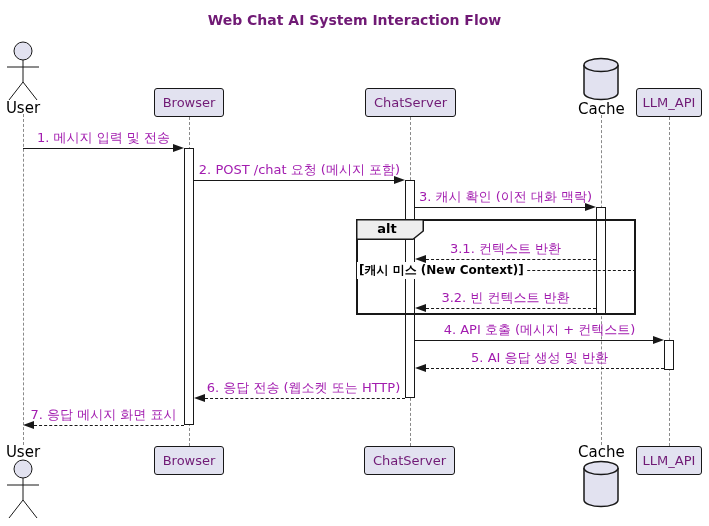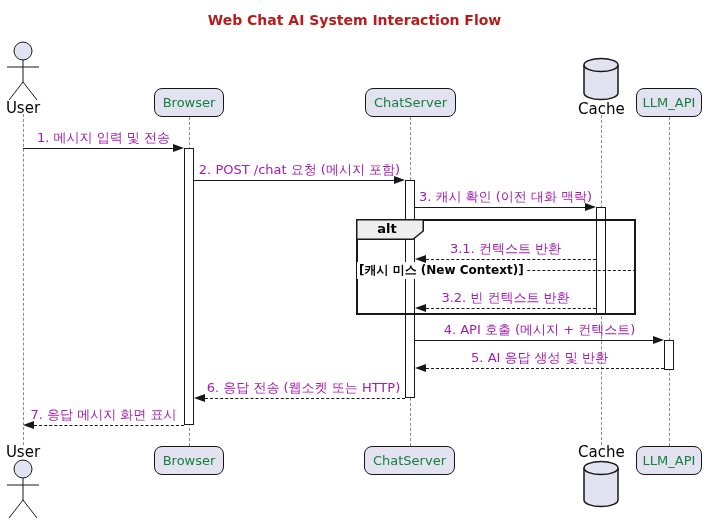--- a/index.html
+++ b/index.html
@@ -4,30 +4,30 @@
 <style>
   html,body{margin:0;padding:0;background:#ffffff;}
   .canvas{
     position:relative;width:709px;height:526px;background:#ffffff;
     font-family:"DejaVu Sans","Liberation Sans",sans-serif;color:#000000;
     overflow:hidden;
   }
   .abs{position:absolute;}
   .title{
     left:0;top:12px;width:709px;text-align:center;
-    font-size:14px;font-weight:bold;color:#b91c1c;
+    font-size:14px;font-weight:bold;color:#701a75;
   }
   .lifeline{width:0;border-left:1px dashed #8a8a8a;}
   .activation{
     width:10px;background:#ffffff;border:1px solid #181818;box-sizing:border-box;
   }
   .pbox{
-    height:29px;background:#E2E2F0;border:1px solid #181818;border-radius:8px;
+    height:29px;background:#E2E2F0;border:1px solid #181818;border-radius:3px;
     box-sizing:border-box;display:flex;align-items:center;justify-content:center;
-    font-size:13px;color:#15803d;
+    font-size:13px;color:#701a75;
   }
   .pname{font-size:15px;text-align:center;white-space:nowrap;}
   .msg-label{
     font-size:13px;height:16px;line-height:16px;text-align:center;
     white-space:nowrap;color:#a21caf;
   }
   .mline{height:0;}
   .mline.solid{border-top:1px solid #181818;}
   .mline.dashed{border-top:1px dashed #181818;}
   .ahead{width:0;height:0;border-top:4px solid transparent;border-bottom:4px solid transparent;}

